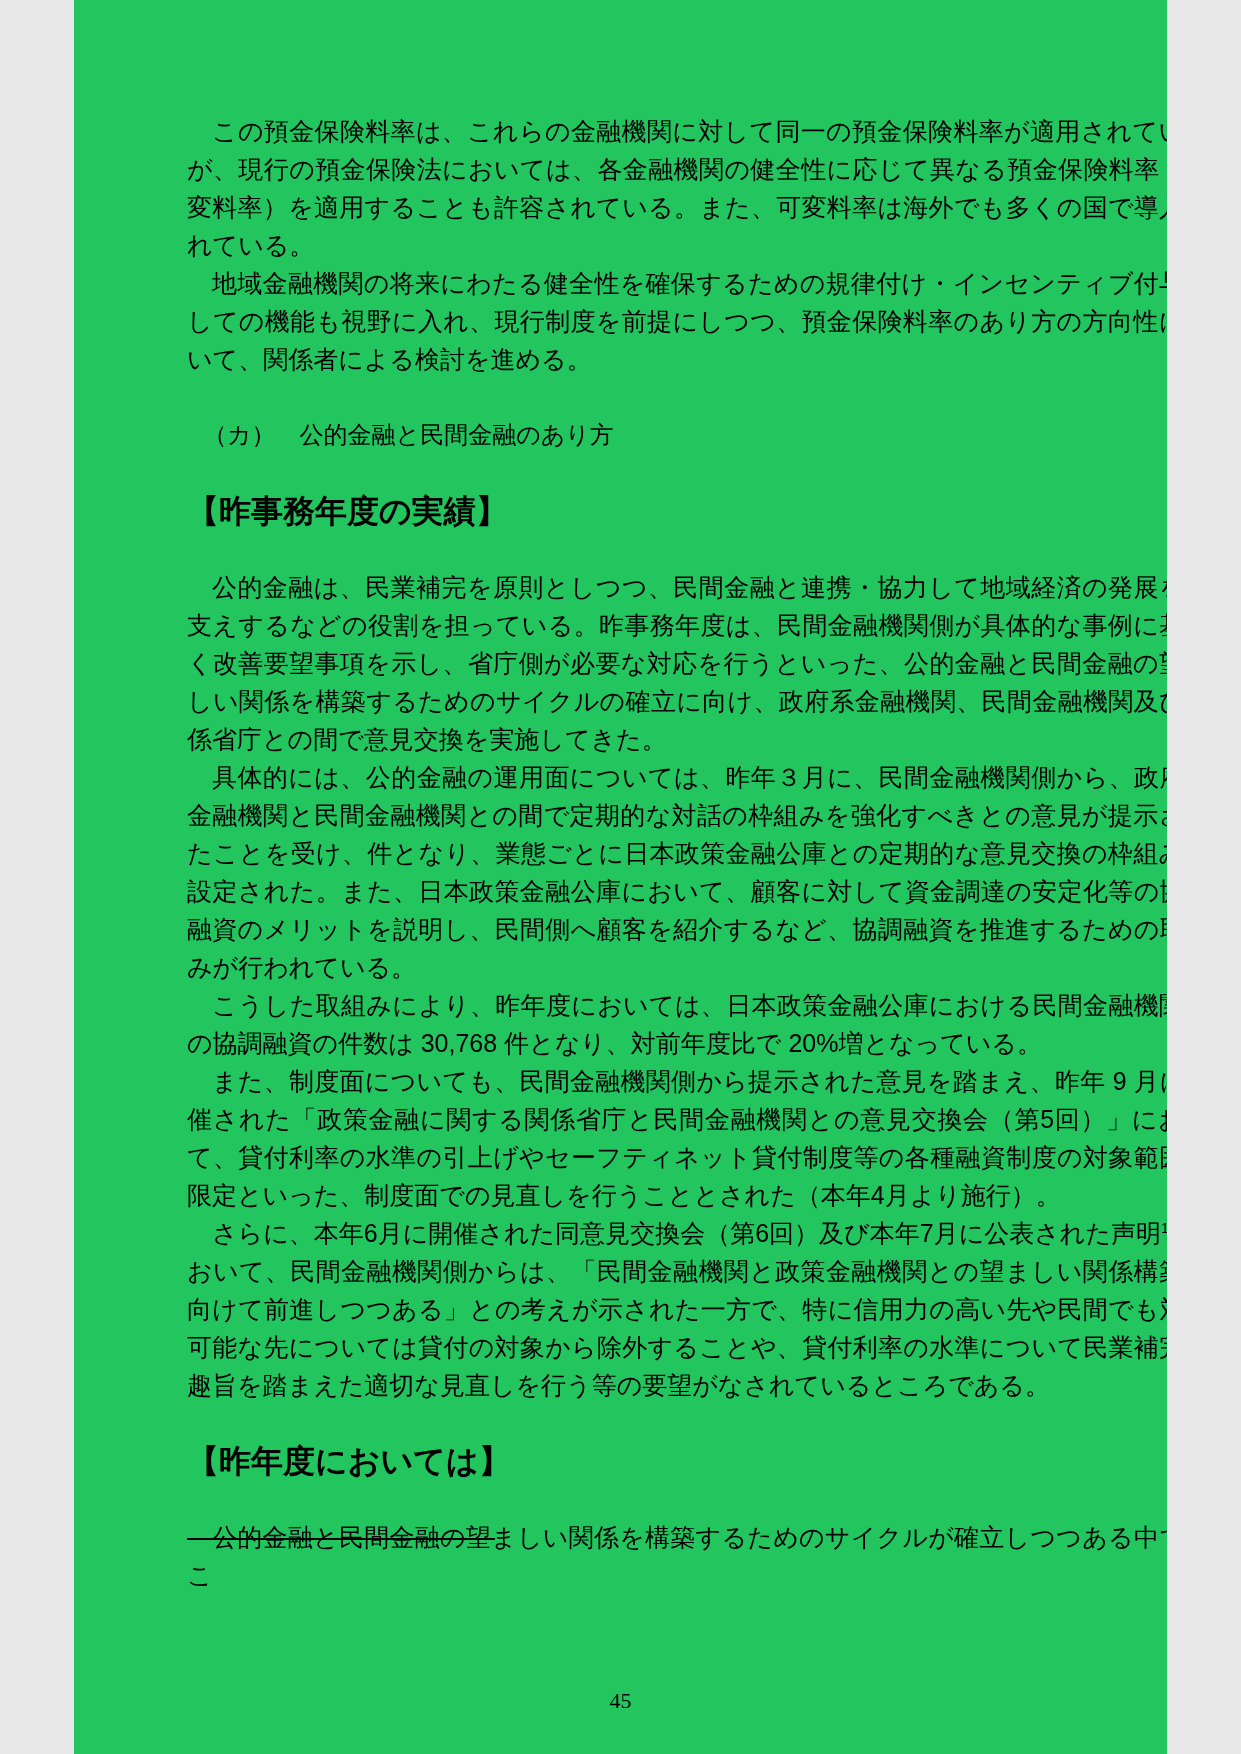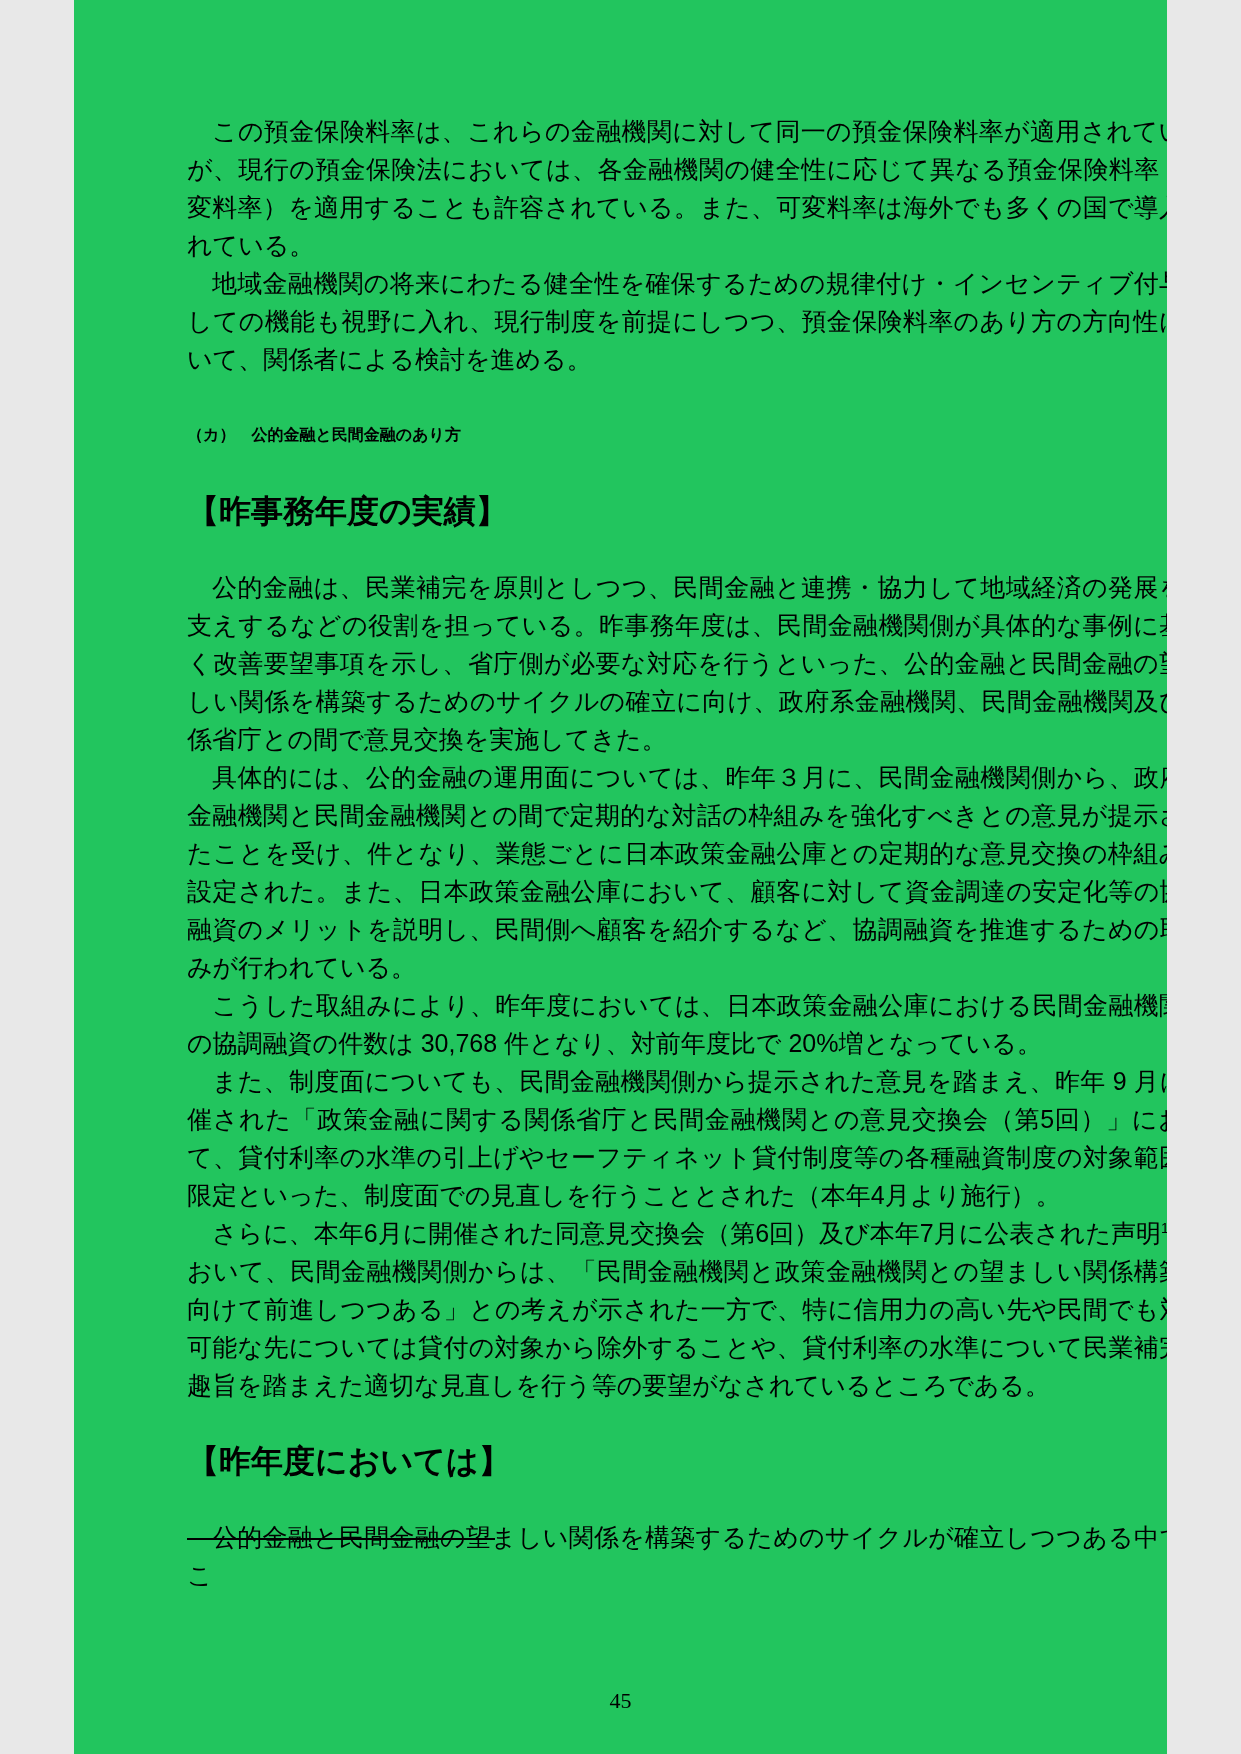--- a/index.html
+++ b/index.html
@@ -25,24 +25,24 @@
     font-size: 25px;
     line-height: 38px;
   }
   .content p {
     margin: 0;
     text-align: justify;
     text-justify: inter-character;
     text-indent: 25px;
   }
   .section-heading {
-    margin: 38px 0 0 0;
-    font-size: 16px;
+    margin: 38px 0 0 16px;
+    font-size: 24px;
     line-height: 38px;
-    font-weight: bold;
+    font-weight: normal;
     text-indent: 0;
   }
   .sub-heading {
     margin: 38px 0 38px 0;
     font-size: 32px;
     line-height: 38px;
     font-weight: bold;
     text-indent: 0;
   }
   sup.fn-ref {

